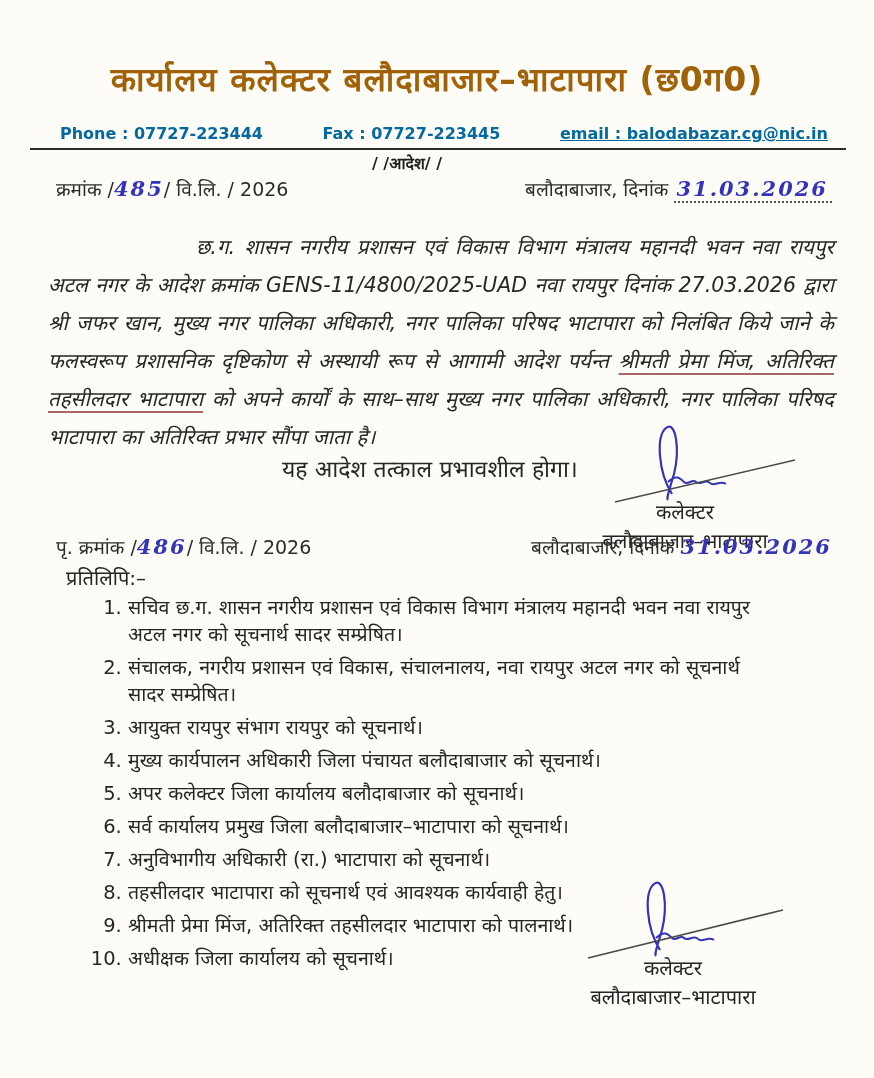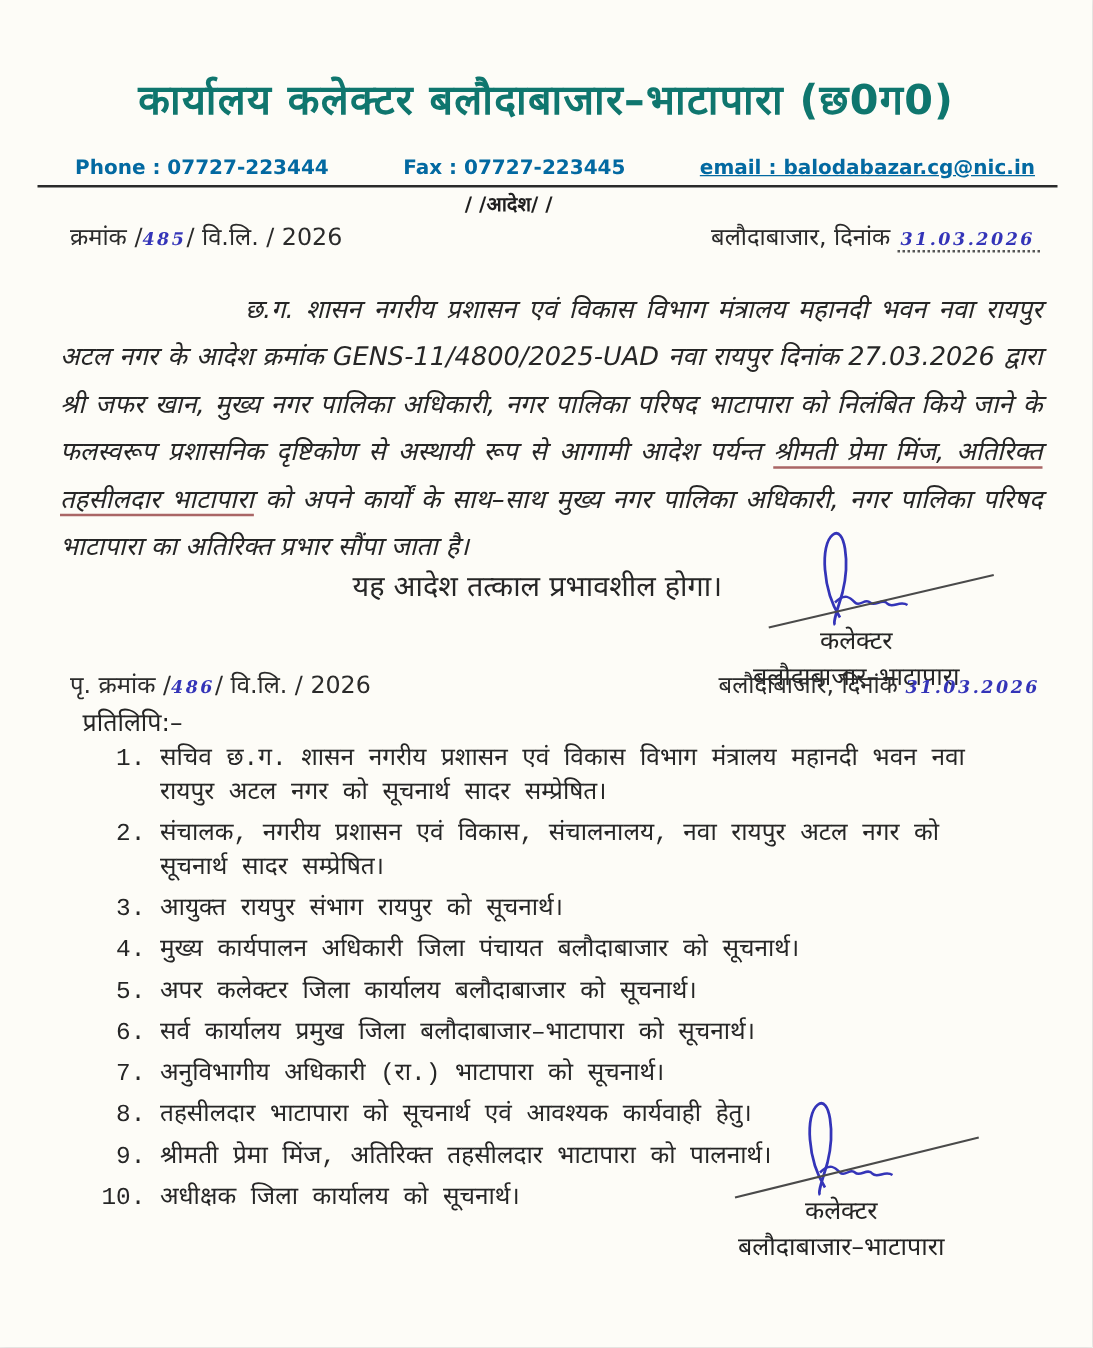--- a/index.html
+++ b/index.html
@@ -16,21 +16,21 @@
     background:var(--paper);
     font-family:"DejaVu Sans","Liberation Sans",sans-serif;
     color:var(--text);
     overflow:hidden;
     box-shadow:0 0 6px rgba(0,0,0,.25);
   }
   
   .office-title{
     position:absolute;top:56px;left:0;right:0;
     text-align:center;
-    font-size:33px;font-weight:bold;color:#0f766e;
+    font-size:33px;font-weight:bold;color:#a16207;
     letter-spacing:1px;
   }
   .contact-row{
     position:absolute;top:112px;left:60px;right:46px;
     display:flex;justify-content:space-between;align-items:baseline;
     font-size:16px;font-weight:bold;color:#0369a1;
   }
   .contact-email{text-decoration:underline;margin-top:12px;}
   .head-rule{
     position:absolute;top:148px;left:30px;right:28px;
@@ -43,21 +43,21 @@
   }
   .ref-row{
     position:absolute;top:176px;left:56px;right:42px;
     display:flex;justify-content:space-between;align-items:baseline;
     font-size:19px;
   }
   .handwriting{
     font-family:"DejaVu Serif","Liberation Serif",serif;
     font-style:italic;font-weight:bold;
     color:var(--ink);
-    font-size:14px;letter-spacing:2px;
+    font-size:21px;letter-spacing:2px;
   }
   .date-dotted{
     border-bottom:2px dotted #555;
     padding:0 4px 0 2px;
   }
   
   .order-paragraph{
     position:absolute;top:228px;left:48px;right:40px;
     font-size:20.5px;line-height:38px;
     text-align:justify;text-indent:148px;
@@ -91,21 +91,21 @@
     position:absolute;top:564px;left:66px;
     font-size:20px;color:#242424;
   }
   
   .copy-list{
     position:absolute;top:594px;left:98px;width:680px;
     font-size:19.5px;line-height:27px;color:#262626;
     list-style-position:outside;
     padding-left:30px;
   }
-  .copy-list li{margin-bottom:6px;font-family:Liberation Mono, monospace;}
+  .copy-list li{margin-bottom:6px;}
 </style>
 </head>
 <body>
 
 <div class="page">
 
   <div class="office-title">कार्यालय कलेक्टर बलौदाबाजार–भाटापारा (छ0ग0)</div>
   <div class="contact-row">
     <span>Phone : 07727-223444</span>
     <span>Fax : 07727-223445</span>

